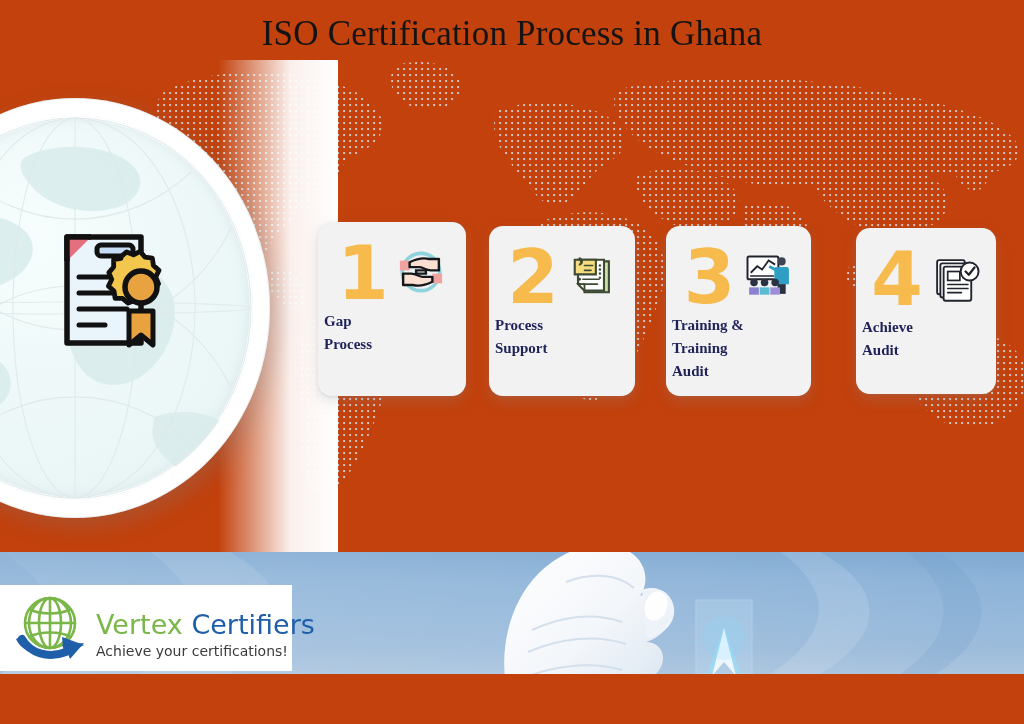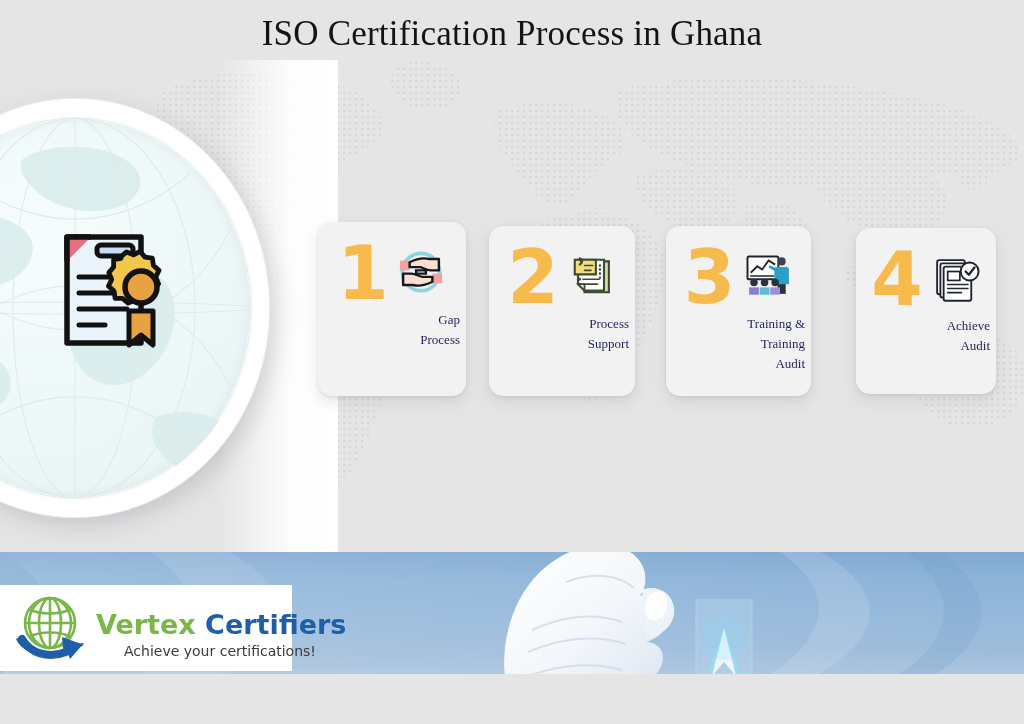--- a/index.html
+++ b/index.html
@@ -4,21 +4,21 @@
 <style>
   html,body{margin:0;padding:0;}
   body{
     width:1024px;height:724px;overflow:hidden;
     background:#ffffff;
     font-family:"Liberation Serif", serif;
     position:relative;
   }
 
   
-  #poster{position:absolute;left:0;top:0;width:1024px;height:724px;overflow:hidden;background:#e5e5e5;}
+  #poster{position:absolute;left:0;top:0;width:1024px;height:724px;overflow:hidden;background:#c2410c;}
 
   
   .map-layer{
     position:absolute;left:150px;top:55px;width:900px;height:470px;
     pointer-events:none;
   }
   .map-dots{position:absolute;inset:0;}
 
   
   .globe-wrap{
@@ -77,23 +77,23 @@
   }
   .step-num{
     font-family:"DejaVu Sans", sans-serif;
     font-size:74px;font-weight:700;color:#f6bb4c;
     line-height:1;margin-right:2px;
     display:inline-block;
   }
   .step-icon{width:52px;height:52px;display:inline-block;margin-left:4px;margin-bottom:2px;}
   .card-label{
     position:absolute;left:0;right:0;top:88px;
-    text-align:right;
+    text-align:left;
     font-family:"Liberation Serif", serif;
-    font-weight:400;font-size:13px;color:#1e2258;
+    font-weight:700;font-size:15px;color:#1e2258;
     line-height:1.52;
     padding:0 6px;
   }
 
   
   .band{
     position:absolute;left:0;top:552px;width:1024px;height:122px;
     overflow:hidden;
   }
   .band-bg{
@@ -108,27 +108,27 @@
   
   .logo-box{
     position:absolute;left:0;top:585px;width:292px;height:86px;
     background:#ffffff;
     display:flex;align-items:center;
   }
   .logo-globe{width:78px;height:70px;margin-left:14px;flex:0 0 auto;}
   .logo-text{margin-left:4px;}
   .logo-name{
     font-family:"DejaVu Sans", sans-serif;
-    font-size:27px;font-weight:700;line-height:1.05;white-space:nowrap;margin-top:14px;
+    font-size:27px;font-weight:400;line-height:1.05;white-space:nowrap;margin-top:14px;
   }
   .logo-vertex{color:#7ab648;}
   .logo-certifiers{color:#1f5fa9;}
   .logo-tag{
     font-family:"DejaVu Sans", sans-serif;
-    font-size:14px;color:#3b3b3b;margin-top:3px;white-space:nowrap;margin-left:28px;
+    font-size:14px;color:#3b3b3b;margin-top:3px;white-space:nowrap;
   }
 
   
   .globe-blend{
     position:absolute;left:218px;top:60px;width:120px;height:500px;
     background:linear-gradient(90deg, rgba(255,255,255,0) 0%, rgba(255,255,255,.92) 60%, #ffffff 100%);
     pointer-events:none;
   }
 </style>
 </head>

